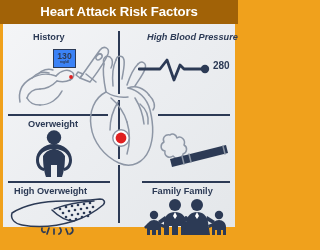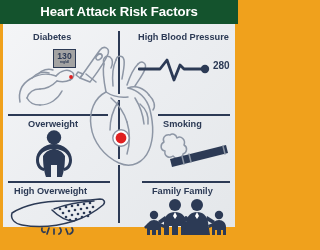--- a/index.html
+++ b/index.html
@@ -4,21 +4,21 @@
 <style>
   html,body{margin:0;padding:0;}
   body{
     width:238px;height:250px;overflow:hidden;
     font-family:"Liberation Sans", sans-serif;
     background:#f0a11c;
   }
   .poster{position:relative;width:238px;height:250px;overflow:hidden;background:#f0a11c;}
 
   
-  .titlebar{position:absolute;left:0;top:0;width:238px;height:24px;background:#14532d;}
+  .titlebar{position:absolute;left:0;top:0;width:238px;height:24px;background:#a16207;}
   .title{
     position:absolute;left:0;top:4px;width:238px;text-align:center;
     color:#ffffff;font-size:13.2px;font-weight:bold;letter-spacing:-0.1px;
     white-space:nowrap;
   }
 
   
   .board{
     position:absolute;left:3px;top:24px;width:232px;height:203px;
     background:linear-gradient(135deg,#f4f5f7 0%,#eceef1 45%,#e4e7ea 100%);
@@ -33,35 +33,35 @@
 
   .hline{position:absolute;height:2.2px;background:#2c3a55;}
   .hl-ow{left:8px;top:114px;width:100px;}
   .hl-sm{left:158px;top:114px;width:72px;}
   .hl-hc{left:8px;top:181px;width:102px;}
   .hl-fh{left:142px;top:181px;width:88px;}
 
   
   .lbl{position:absolute;color:#2c3a55;font-size:9.2px;font-weight:bold;white-space:nowrap;}
   .lbl-diabetes{left:33px;top:32px;}
-  .lbl-hbp{left:138px;top:32px;}
+  .lbl-hbp{left:147px;top:32px;font-style:italic;}
   .lbl-overweight{left:28px;top:119px;text-align:right;}
   .lbl-smoking{left:163px;top:119px;}
   .lbl-chol{left:14px;top:186px;}
   .lbl-fam{left:152px;top:186px;}
 
   .art{position:absolute;}
   .navy{fill:none;stroke:#2c3a55;stroke-width:1.6;stroke-linecap:round;stroke-linejoin:round;}
   .grey{fill:none;stroke:#8d96a5;stroke-width:1.5;stroke-linecap:round;stroke-linejoin:round;}
   .solid{fill:#2c3a55;}
 
   
   .meterbox{
     position:absolute;left:53px;top:49px;width:21px;height:17px;
-    background:#a3a3a3;border:1.2px solid #2c3a55;
+    background:#3b82f6;border:1.2px solid #2c3a55;
     display:flex;flex-direction:column;align-items:center;justify-content:center;
     line-height:1;
   }
   .meterval{color:#2c3a55;font-size:8.6px;font-weight:bold;}
   .meterunit{color:#2c3a55;font-size:3.6px;font-weight:bold;margin-top:0.5px;}
 
   .bpval{
     position:absolute;left:213px;top:60px;color:#2c3a55;
     font-size:10px;font-weight:bold;white-space:nowrap;
   }
@@ -102,21 +102,21 @@
       <path d="M47 70 C50 80 50 92 47 102"></path>
       <path d="M38 50 C33 58 30 68 30 78"></path>
       <path d="M55 46 C60 54 63 62 64 72"></path>
       <path d="M26 40 C32 44 40 46 48 45"></path>
       <path d="M60 52 C66 57 69 64 68 72"></path>
     </g>
     <circle cx="41" cy="86" r="8.2" fill="#ffffff" stroke="#8d96a5" stroke-width="1.4"></circle>
     <circle cx="41" cy="86" r="5.4" fill="#e02020"></circle>
   </svg>
 
-  <div class="lbl lbl-diabetes">Diabetes</div>
+  <div class="lbl lbl-diabetes">History</div>
 
   <div class="meterbox">
     <span class="meterval">130</span>
     <span class="meterunit">mg/dl</span>
   </div>
 
   <svg class="art" style="left:16px;top:44px;" width="95" height="62" viewBox="0 0 95 62">
     <g class="grey">
       <path d="M4 58 C2 48 6 40 14 35 C22 30 32 29 40 32"></path>
       <path d="M40 32 C45 26 52 25 56 28 C59 30 58 34 54 36"></path>
@@ -153,21 +153,20 @@
       <circle cx="21" cy="7.5" r="7.2"></circle>
       <path d="M21 14 C31 14 39 21 39 30 C39 36 36 40 31 41
                L31 38 C34 37 36 34 36 30 C36 24 30 19 21 19
                C12 19 6 24 6 30 C6 34 8 37 11 38 L11 41
                C6 40 3 36 3 30 C3 21 11 14 21 14 Z"></path>
       <path d="M10 26 C10 38 12 44 13 47 L18 47 L18 35 L24 35 L24 47 L29 47
                C30 44 32 38 32 26 C29 21 24 19 21 19 C18 19 13 21 10 26 Z"></path>
     </g>
   </svg>
 
-  <div class="lbl lbl-smoking">Smoking</div>
 
   <svg class="art" style="left:158px;top:128px;" width="76" height="44" viewBox="0 0 76 44">
     <g class="grey">
       <path d="M12 7 C7 6 4 10 6 14 C2 16 2 22 7 23 C6 28 11 31 15 28
                C18 32 25 31 25 26 C29 25 30 19 26 17 C28 12 23 7 19 10
                C18 6 14 5 12 7 Z"></path>
     </g>
     <g class="solid">
       <path d="M12 31 L68 17 L70 25 L14 39 Z"></path>
     </g>

